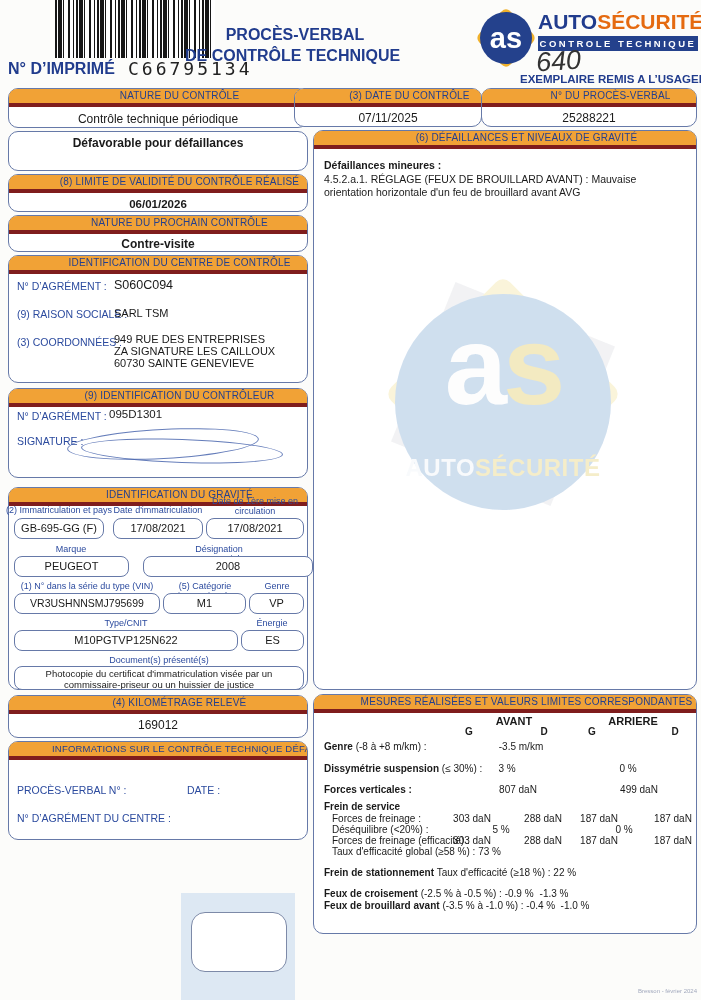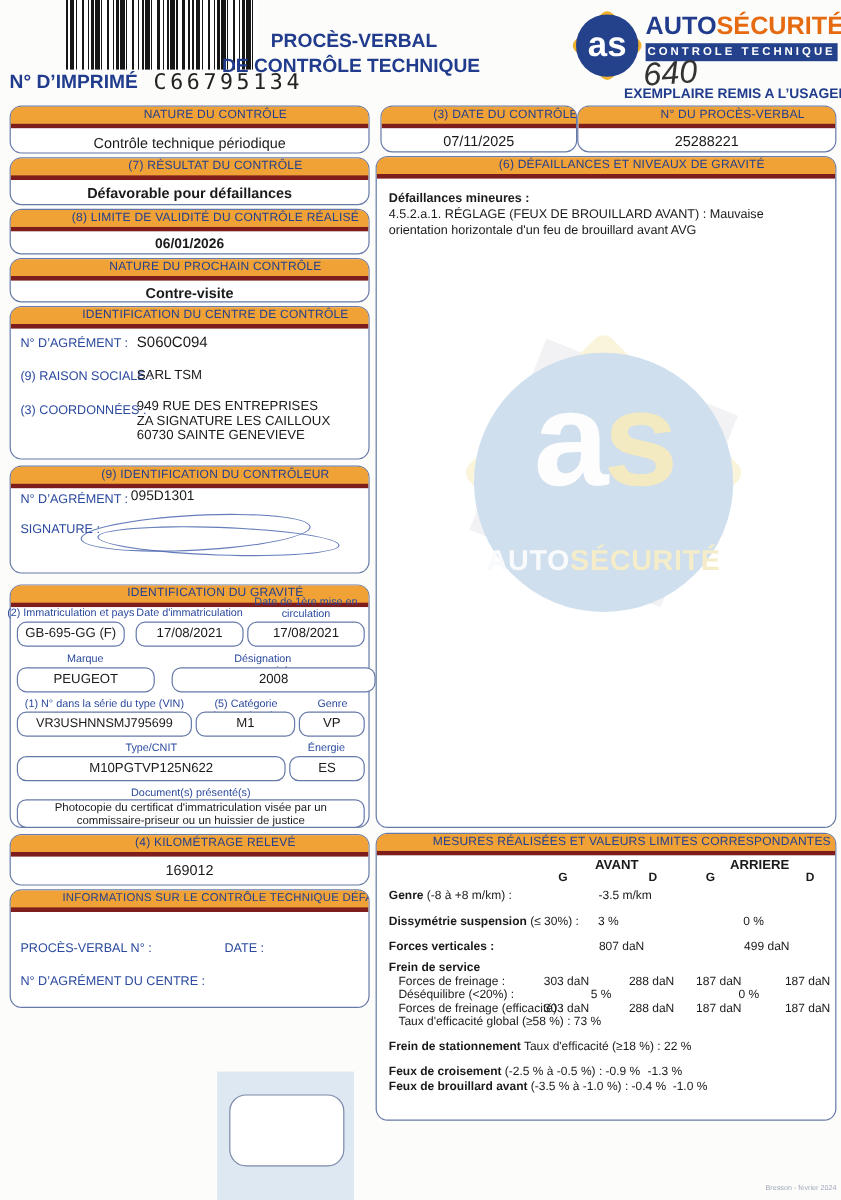--- a/index.html
+++ b/index.html
@@ -59,21 +59,20 @@
        font-weight:bold;letter-spacing:2.5px;text-align:center;line-height:15px;">CONTROLE TECHNIQUE</div>
   <div class="blk" style="left:536px;top:46px;font-size:27px;font-weight:300;font-style:italic;color:#333;transform:rotate(-4deg);">640</div>
   <div class="blk" style="left:520px;top:73px;width:180px;text-align:center;font-size:11.5px;font-weight:800;color:#213c8d;white-space:nowrap;">EXEMPLAIRE REMIS A L’USAGER</div>
 
   <div class="sec" style="left:8px;top:88px;width:300px;height:40px;">
     <div class="sec-h">NATURE DU CONTRÔLE</div>
     <div class="cval" style="line-height:24px;">Contrôle technique périodique</div>
   </div>
 
   <div class="sec" style="left:8px;top:131px;width:300px;height:40px;">
-    <div class="sec-h">(7) RÉSULTAT DU CONTRÔLE</div>
     <div class="cval bold" style="line-height:22px;">Défavorable pour défaillances</div>
   </div>
 
   <div class="sec" style="left:8px;top:174px;width:300px;height:38px;">
     <div class="sec-h">(8) LIMITE DE VALIDITÉ DU CONTRÔLE RÉALISÉ</div>
     <div class="cval bold" style="line-height:22px;font-size:11.5px;">06/01/2026</div>
   </div>
 
   <div class="sec" style="left:8px;top:215px;width:300px;height:37px;">
     <div class="sec-h">NATURE DU PROCHAIN CONTRÔLE</div>
@@ -139,21 +138,21 @@
     <div class="cval" style="line-height:22px;">169012</div>
   </div>
 
   <div class="sec" style="left:8px;top:741px;width:300px;height:99px;">
     <div class="sec-h" style="font-size:9.5px;">INFORMATIONS SUR LE CONTRÔLE TECHNIQUE DÉFAVORABLE</div>
     <div class="flabel" style="left:8px;top:42px;">PROCÈS-VERBAL N° :</div>
     <div class="flabel" style="left:178px;top:42px;">DATE :</div>
     <div class="flabel" style="left:8px;top:70px;">N° D’AGRÉMENT DU CENTRE :</div>
   </div>
 
-  <div class="sec" style="left:317px;top:88px;width:164px;height:39px;">
+  <div class="sec" style="left:294px;top:88px;width:188px;height:39px;">
     <div class="sec-h">(3) DATE DU CONTRÔLE</div>
     <div class="cval" style="line-height:23px;">07/11/2025</div>
   </div>
 
   <div class="sec" style="left:481px;top:88px;width:216px;height:39px;">
     <div class="sec-h">N° DU PROCÈS-VERBAL</div>
     <div class="cval" style="line-height:23px;">25288221</div>
   </div>
 
   <div class="sec" style="left:313px;top:130px;width:384px;height:560px;">

